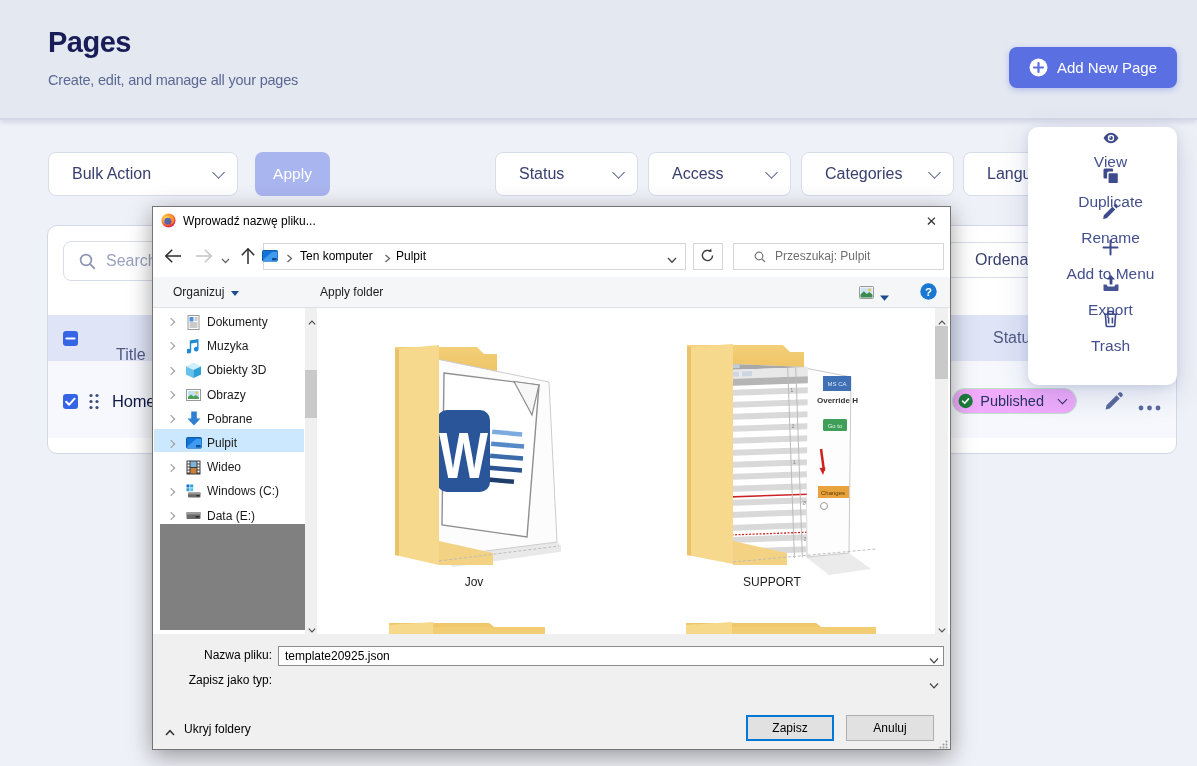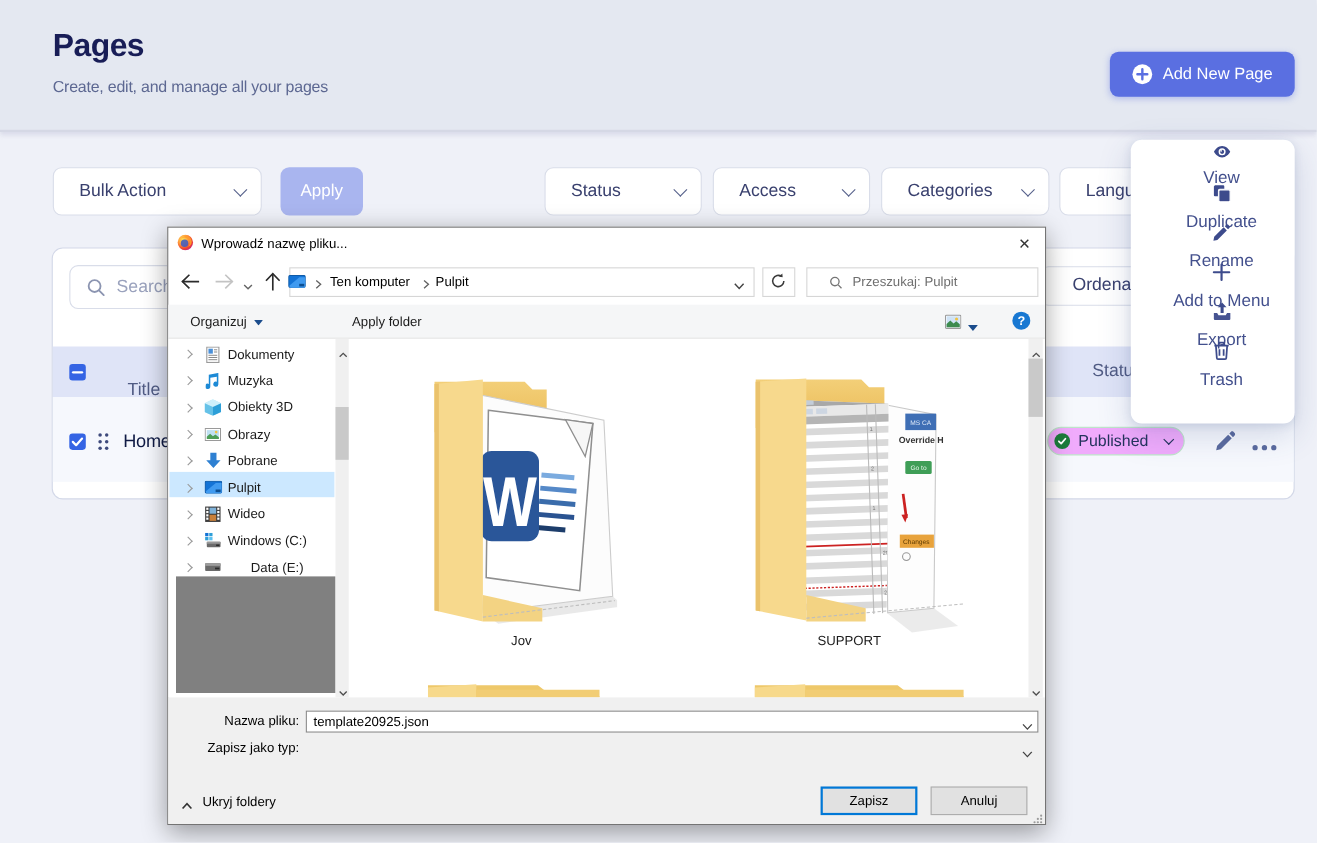--- a/index.html
+++ b/index.html
@@ -366,21 +366,21 @@
         <rect x="2" y="8.5" width="12.5" height="1.8" fill="#999"></rect>
         <rect x="10.5" y="11" width="3" height="1.4" fill="#2a2a2a"></rect>
       </svg></div>
   <div class="treelabel" style="left:54px; top:277px;">Windows (C:)</div>
   <div class="tchev" style="left:15px; top:306px;"></div>
   <div class="d" style="left:33px; top:303px;"><svg width="15" height="11" viewBox="0 0 15 11">
         <rect x="0.5" y="2" width="14" height="7" rx="0.8" fill="#6b6b6b"></rect>
         <rect x="0.5" y="2" width="14" height="2.4" fill="#9d9d9d"></rect>
         <rect x="9.5" y="6" width="4" height="1.6" fill="#2a2a2a"></rect>
       </svg></div>
-  <div class="treelabel" style="left:54px; top:302px;margin-left:21px;">Data (E:)</div>
+  <div class="treelabel" style="left:54px; top:302px;">Data (E:)</div>
 
   <div class="d" style="left:228px; top:124px;">
   <svg width="180" height="262" viewBox="0 0 180 262">
     <defs>
       <linearGradient id="flapg" x1="0" y1="0" x2="1" y2="0">
             <stop offset="0" stop-color="#efc573"></stop>
             <stop offset=".25" stop-color="#f9dd95"></stop>
             <stop offset="1" stop-color="#f6d688"></stop>
           </linearGradient>
       <linearGradient id="backg" x1="0" y1="0" x2="0" y2="1">

